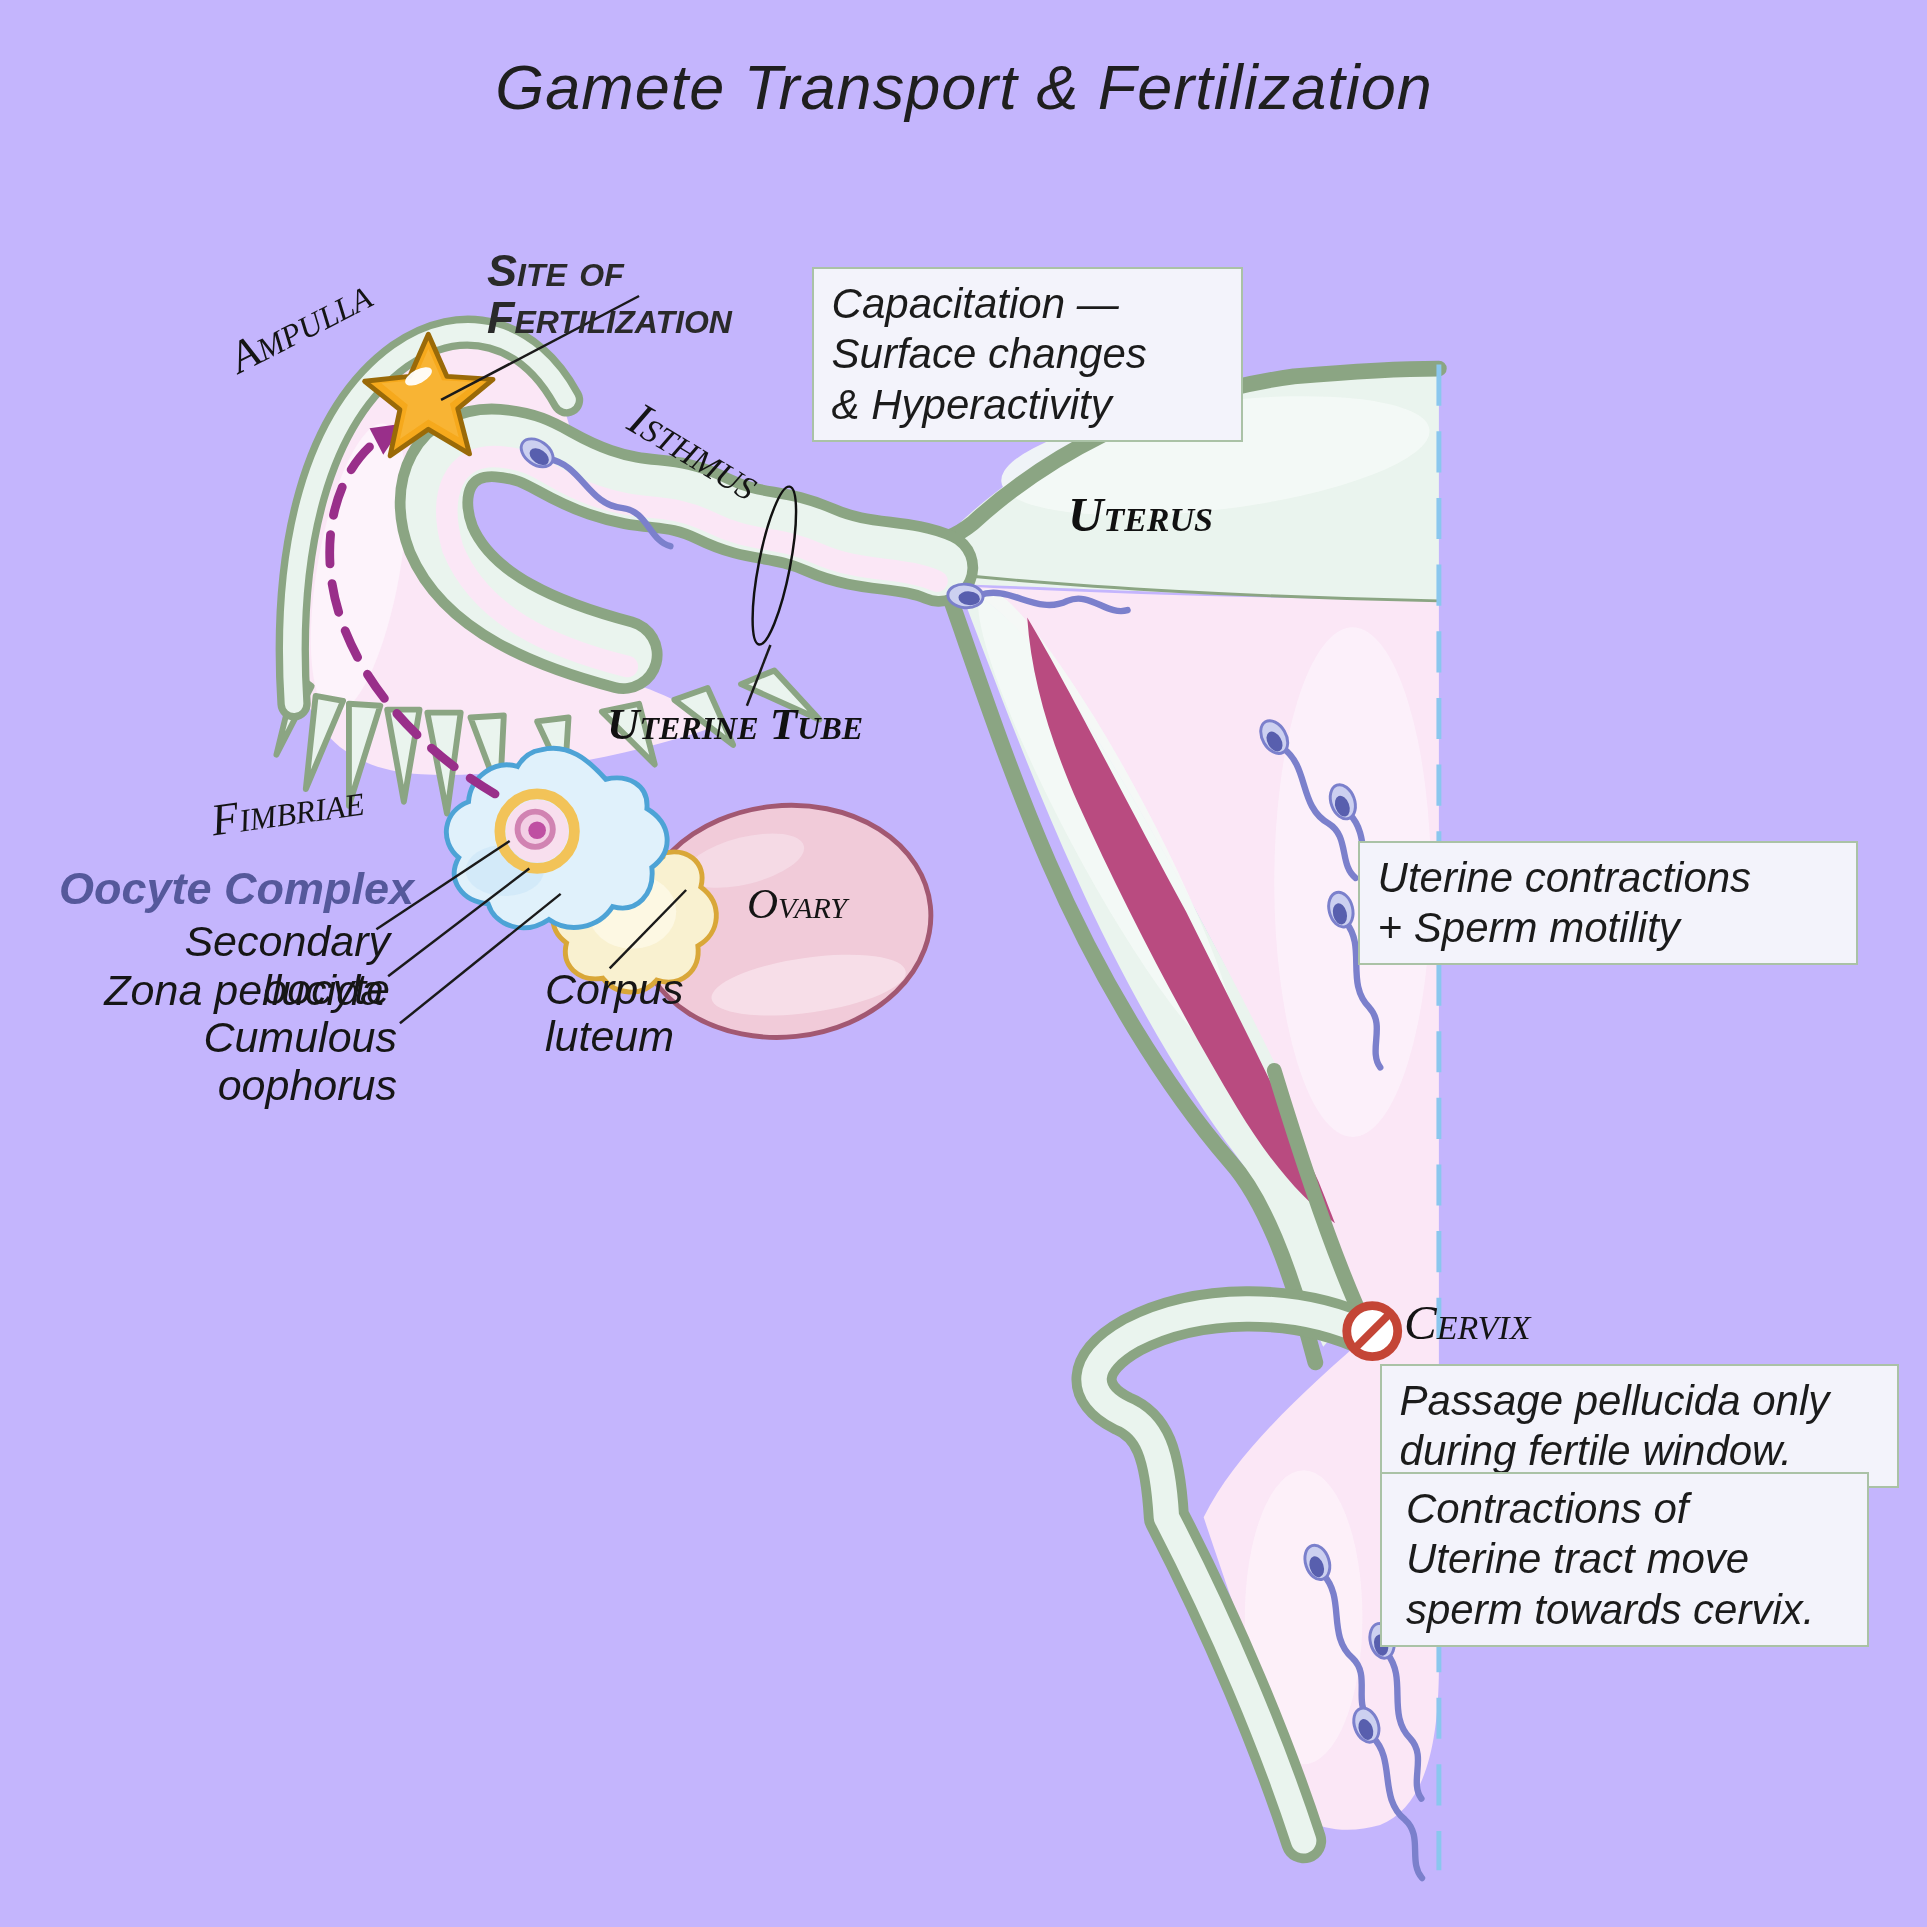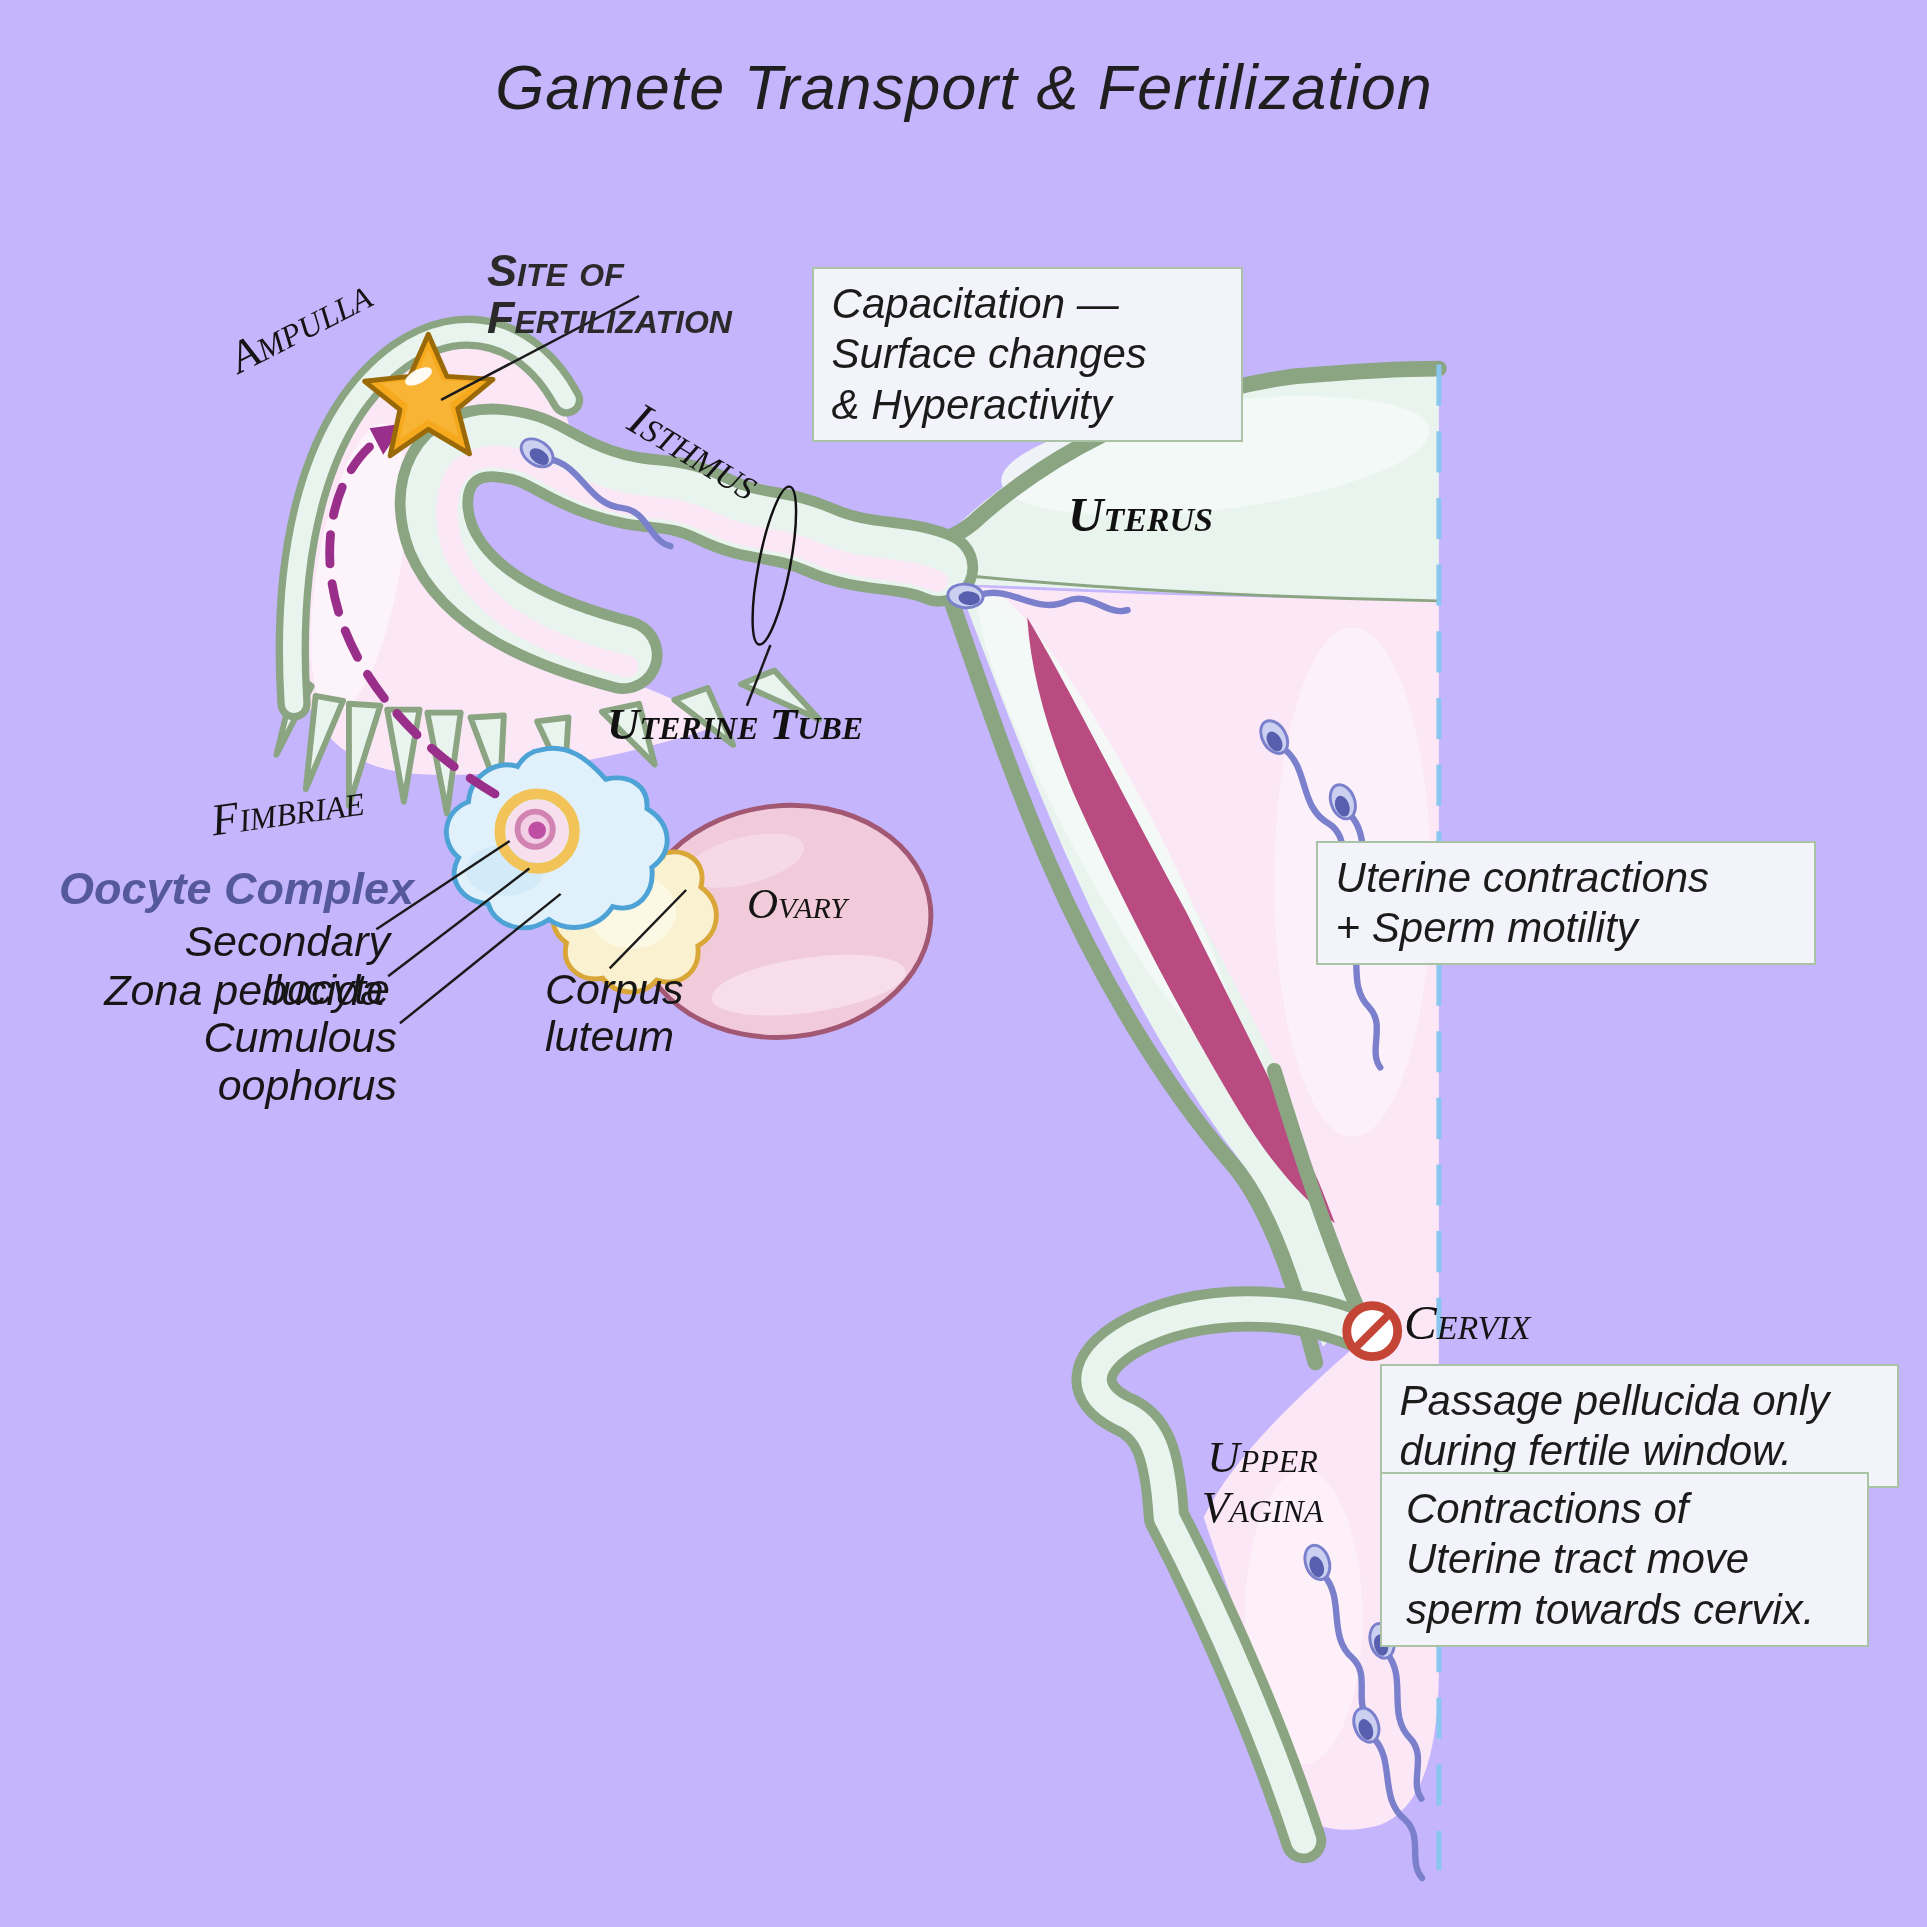--- a/index.html
+++ b/index.html
@@ -212,28 +212,26 @@
 
   <div class="lbl sans" style="left:34px;top:1013px;width:363px;text-align:right;font-size:43px;">Cumulous oophorus</div>
 
   <div class="lbl sans" style="left:545px;top:966px;font-size:43px;line-height:1.1;">Corpus
 luteum</div>
 
   <div class="lbl serif" style="left:747px;top:880px;font-size:43px;">Ovary</div>
 
   <div class="lbl serif" style="left:1404px;top:1296px;font-size:49px;">Cervix</div>
 
-  <div class="lbl serif" style="left:1172px;top:1433px;width:181px;text-align:center;font-size:45px;line-height:1.1;">Upper
-Vagina</div>
 
   <div class="callout" style="left:812px;top:267px;width:392px;">Capacitation —
 Surface changes
 &amp; Hyperactivity</div>
 
-  <div class="callout" style="left:1316px;top:841px;width:461px;">Uterine contractions
+  <div class="callout" style="left:1358px;top:841px;width:461px;">Uterine contractions
 + Sperm motility</div>
 
   <div class="callout" style="left:1380px;top:1364px;width:480px;">Passage pellucida only
 during fertile window.</div>
 
   <div class="callout" style="left:1380px;top:1472px;width:443px;padding-left:24px;">Contractions of
 Uterine tract move
 sperm towards cervix.</div>
 
 </div>

